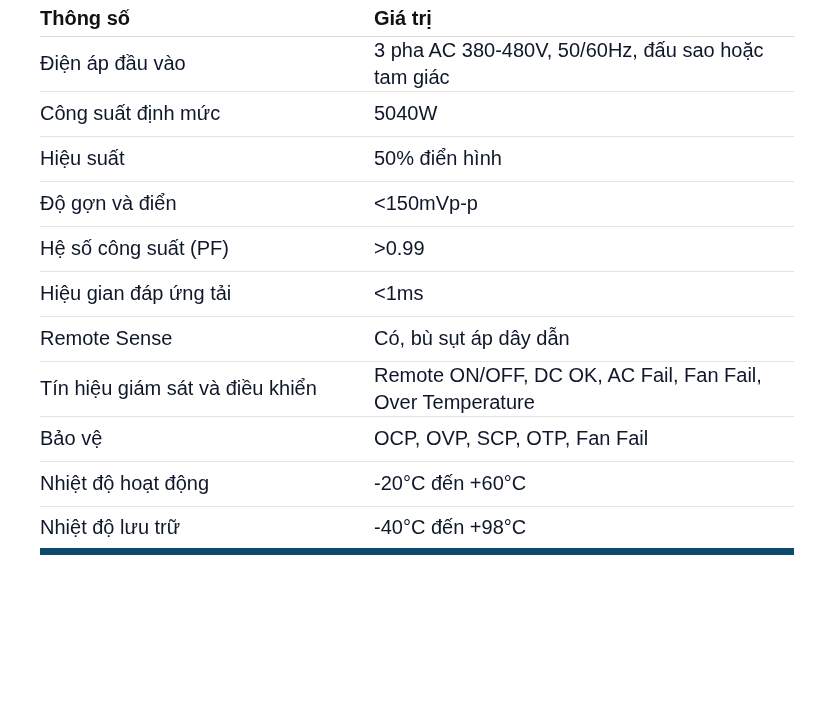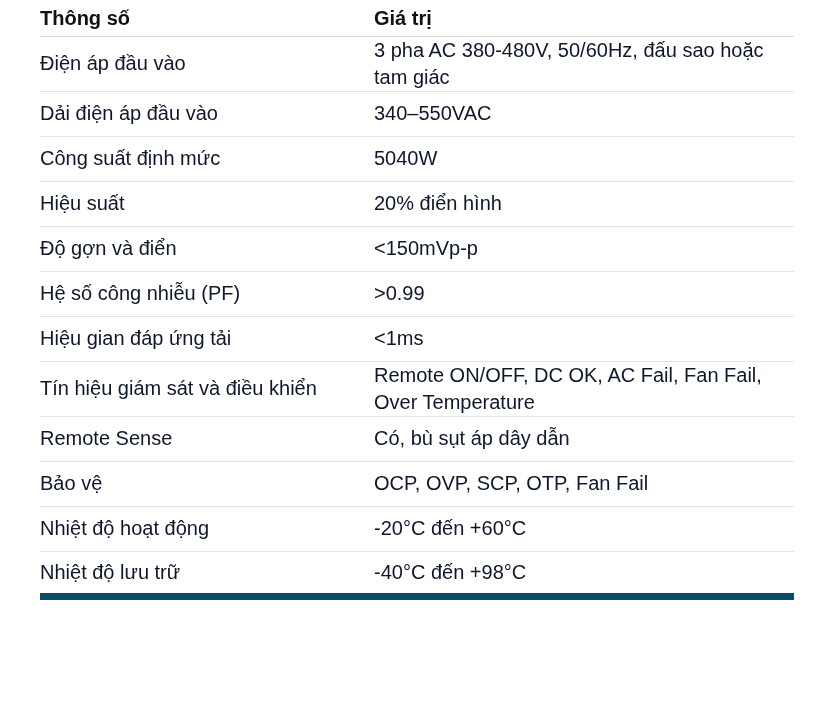--- a/index.html
+++ b/index.html
@@ -72,50 +72,46 @@
         <th class="cell-pad-left">Thông số</th>
         <th class="cell-pad-left">Giá trị</th>
       </tr>
     </thead>
     <tbody>
       <tr>
         <td class="cell-pad-left">Điện áp đầu vào</td>
         <td class="cell-pad-left">3 pha AC 380-480V, 50/60Hz, đấu sao hoặc tam giác</td>
       </tr>
       <tr>
-        <td class="cell-pad-left">Dải điện áp đầu vào</td>
-        <td class="cell-pad-left">340–550VAC</td>
-      </tr>
-      <tr>
         <td class="cell-pad-left">Công suất định mức</td>
         <td class="cell-pad-left">5040W</td>
       </tr>
       <tr>
         <td class="cell-pad-left">Hiệu suất</td>
-        <td class="cell-pad-left">20% điển hình</td>
+        <td class="cell-pad-left">50% điển hình</td>
       </tr>
       <tr>
         <td class="cell-pad-left">Độ gợn và điển</td>
         <td class="cell-pad-left">&lt;150mVp-p</td>
       </tr>
       <tr>
-        <td class="cell-pad-left">Hệ số công nhiễu (PF)</td>
+        <td class="cell-pad-left">Hệ số công suất (PF)</td>
         <td class="cell-pad-left">&gt;0.99</td>
       </tr>
       <tr>
         <td class="cell-pad-left">Hiệu gian đáp ứng tải</td>
         <td class="cell-pad-left">&lt;1ms</td>
       </tr>
       <tr>
+        <td class="cell-pad-left">Remote Sense</td>
+        <td class="cell-pad-left">Có, bù sụt áp dây dẫn</td>
+      </tr>
+      <tr>
         <td class="cell-pad-left">Tín hiệu giám sát và điều khiển</td>
         <td class="cell-pad-left">Remote ON/OFF, DC OK, AC Fail, Fan Fail, Over Temperature</td>
-      </tr>
-      <tr>
-        <td class="cell-pad-left">Remote Sense</td>
-        <td class="cell-pad-left">Có, bù sụt áp dây dẫn</td>
       </tr>
       <tr>
         <td class="cell-pad-left">Bảo vệ</td>
         <td class="cell-pad-left">OCP, OVP, SCP, OTP, Fan Fail</td>
       </tr>
       <tr>
         <td class="cell-pad-left">Nhiệt độ hoạt động</td>
         <td class="cell-pad-left">-20°C đến +60°C</td>
       </tr>
       <tr>

